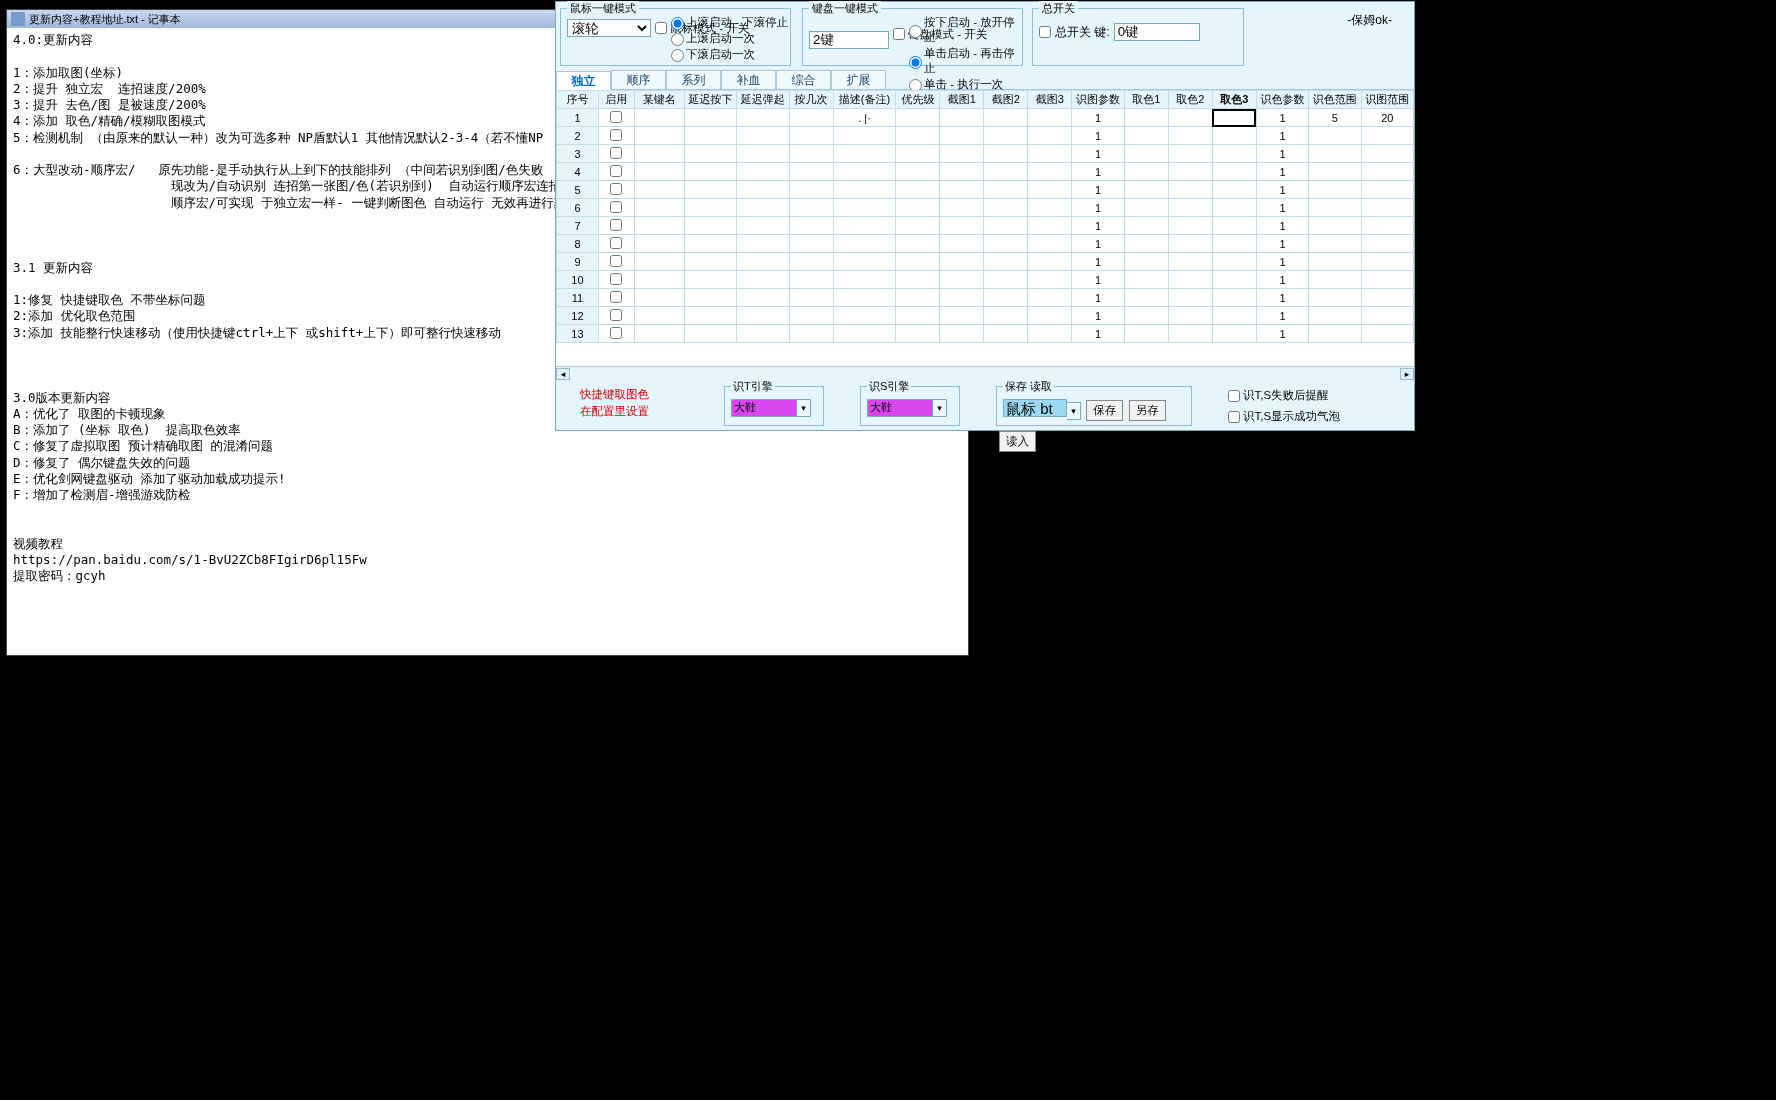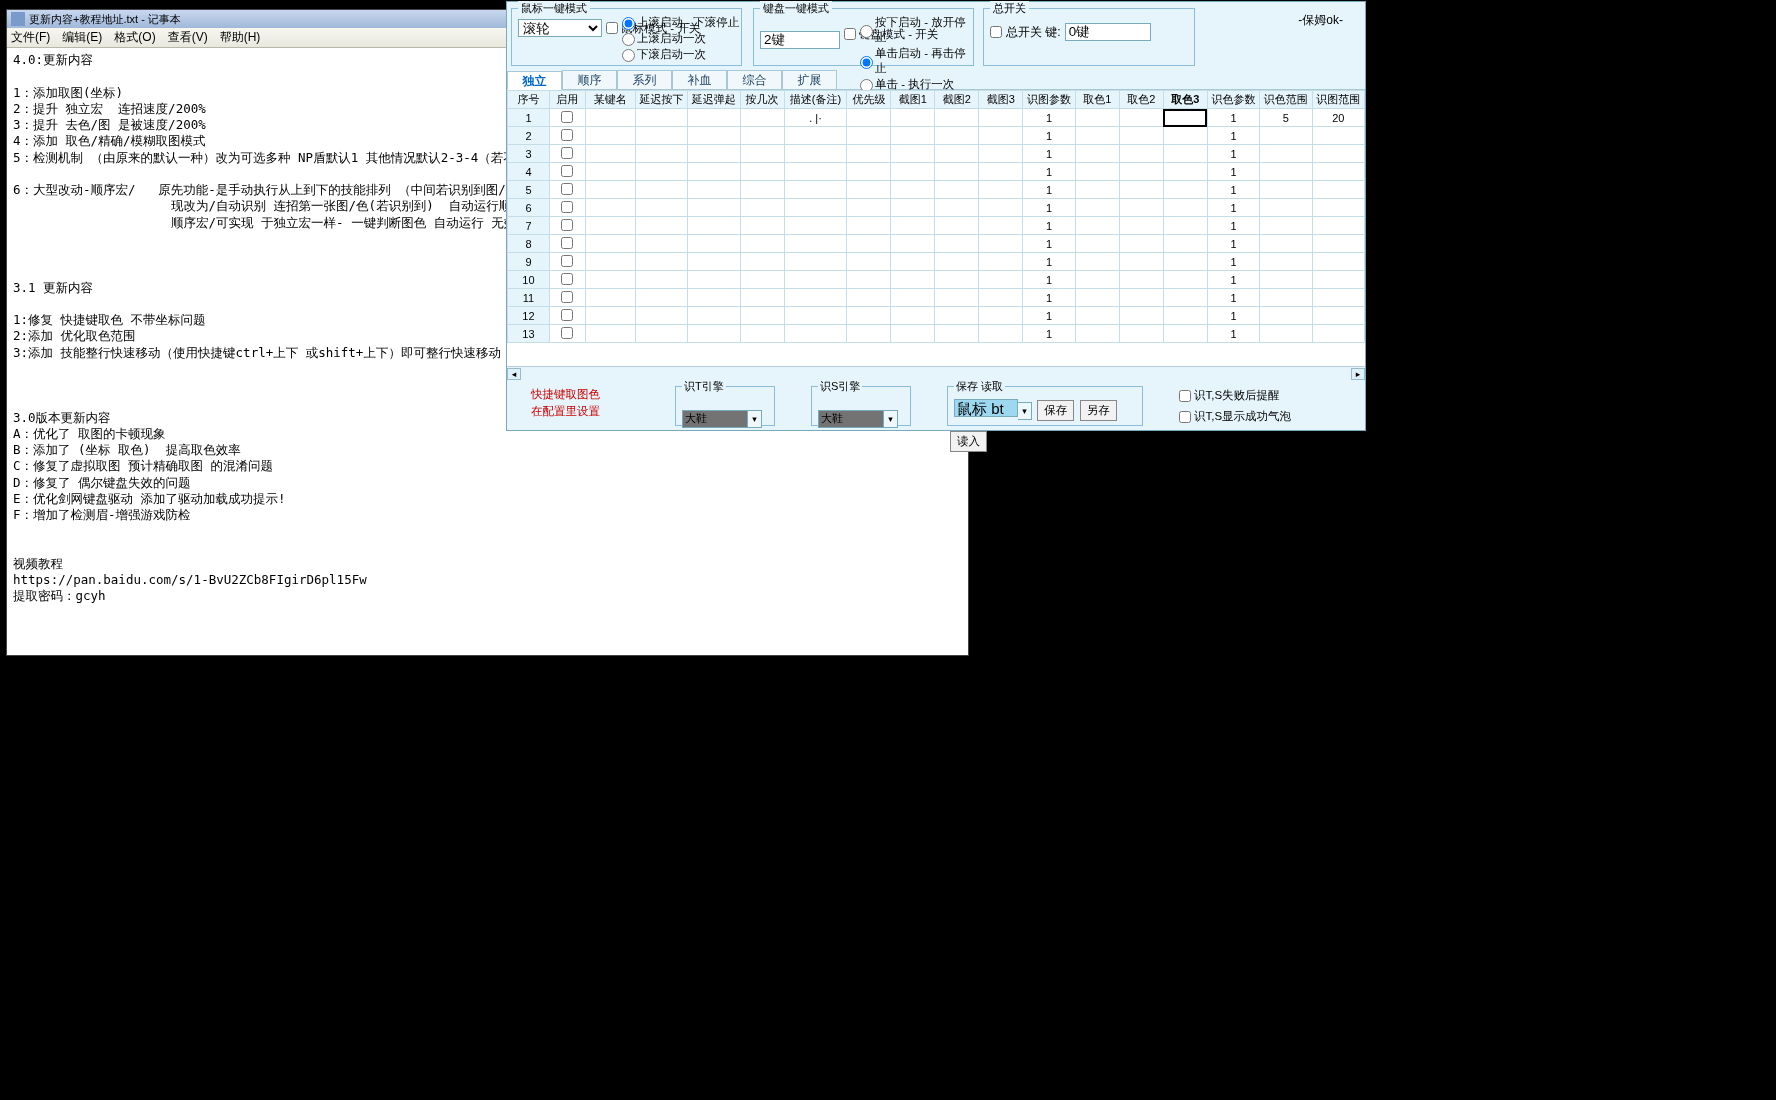--- a/index.html
+++ b/index.html
@@ -8,21 +8,21 @@
 
 .notepad { position: absolute; left: 6px; top: 9px; width: 963px; height: 647px; background: #fff; border: 1px solid #444; display: flex; flex-direction: column; }
 .notepad-titlebar { height: 18px; background: linear-gradient(#c8d8f0, #a0b8d8); display: flex; align-items: center; padding: 0 4px; font-size: 11px; }
 .notepad-title-icon { width: 14px; height: 14px; background: #7a9acc; margin-right: 4px; }
 .notepad-menu { height: 20px; background: linear-gradient(#f7f7f0, #e8e8df); border-bottom: 1px solid #b8b8a8; display: flex; align-items: center; padding: 0 4px; font-size: 12px; }
 .notepad-menu span { margin-right: 12px; }
 .notepad-text { flex: 1; padding: 4px 6px; font-size: 12.5px; line-height: 1.3; white-space: pre-wrap; font-family: "SimSun", monospace; overflow: hidden; }
 .notepad-status { height: 20px; border-top: 1px solid #ccc; display: flex; align-items: center; justify-content: flex-end; padding-right: 120px; font-size: 12px; background: #f0f0f0; }
 
 
-.panel { position: absolute; left: 506px; top: 1px; width: 860px; height: 430px; background: #e6f4fb; border: 1px solid #7ab; font-size: 12px; }
+.panel { position: absolute; left: 555px; top: 1px; width: 860px; height: 430px; background: #e6f4fb; border: 1px solid #7ab; font-size: 12px; }
 .gb-inner { padding: 10px 6px 4px 6px; display:flex; gap:4px;}
 .row { display:flex; align-items:center; gap:3px; font-size:11.5px; white-space:nowrap;}
 .sel { width: 84px; height:18px; border:1px solid #7ab; background:#fff;}
 .txt { width: 48px; height:18px; border:1px solid #7ab; background:#fff; padding:0 3px;}
 .chk { width:12px; height:12px; }
 .radio-col { display:flex; flex-direction:column; gap:1px; padding:4px 0 0 6px;}
 .radio-col label { font-size:11.5px; display:flex; align-items:center; gap:2px;}
 input[type=radio]{position:relative; top:1px;}
 
 .panel-top2{ position:relative; height:68px; }
@@ -47,40 +47,33 @@
 .hscroll .arrow{width:14px;height:12px;border:1px solid #9bc;background:#dff0f8;font-size:9px;line-height:10px;text-align:center;}
 .hscroll .track{flex:1;}
 
 .bottom { position:relative; height:52px; padding:4px 6px;}
 .red { color:#c00; font-size:11.5px; line-height:1.5;}
 .bgrp { position:absolute; border:1px solid #8cbdd8; height:40px; top:6px;}
 .bgrp .lg{position:absolute; top:-8px; left:6px; background:#e6f4fb; padding:0 2px; font-size:11px;}
 .bgrp1{left:168px; width:100px;}
 .bgrp2{left:304px; width:100px;}
 .bgrp3{left:440px; width:196px;}
-.bsel{width:66px;height:18px;border:1px solid #7ab;background:#737373;display:inline-block;margin:23px 0 0 6px;font-size:11px;padding:0 2px;}
+.bsel{width:66px;height:18px;border:1px solid #7ab;background:#d946ef;display:inline-block;margin:12px 0 0 6px;font-size:11px;padding:0 2px;}
 .bsel2{width:64px;height:18px;border:1px solid #7ab;background:#9cd8f0;display:inline-block;margin:12px 0 0 6px;font-size:15px;padding:0 2px;}
 .btn{display:inline-block; border:1px solid #888; background:#f2f2f2; padding:2px 6px; font-size:11.5px; margin:10px 0 0 2px;}
 .chklbl{font-size:11.5px; display:flex; align-items:center; gap:3px;}
 .rcol{position:absolute; left:672px; top:8px; display:flex; flex-direction:column; gap:6px;}
 </style>
 </head>
 <body>
 
 <div class="notepad">
   <div class="notepad-titlebar">
     <span class="notepad-title-icon"></span>
     <span>更新内容+教程地址.txt - 记事本</span>
-  </div>
-  <div class="notepad-menu">
-    <span>文件(F)</span>
-    <span>编辑(E)</span>
-    <span>格式(O)</span>
-    <span>查看(V)</span>
-    <span>帮助(H)</span>
   </div>
   <div class="notepad-text">4.0:更新内容
 
 1：添加取图(坐标)
 2：提升 独立宏  连招速度/200%
 3：提升 去色/图 是被速度/200%
 4：添加 取色/精确/模糊取图模式
 5：检测机制 （由原来的默认一种）改为可选多种 NP盾默认1 其他情况默认2-3-4（若不懂NP
 
 6：大型改动-顺序宏/   原先功能-是手动执行从上到下的技能排列 （中间若识别到图/色失败
@@ -188,21 +181,21 @@
   <div class="grid-wrap">
     <table class="grid" id="grid">
         <tbody>
           <tr>
             <th style="width: 40px;">序号</th>
             <th style="width: 34px;">启用</th>
             <th style="width: 48px;">某键名</th>
             <th style="width: 50px;">延迟按下</th>
             <th style="width: 50px;">延迟弹起</th>
             <th style="width: 42px;">按几次</th>
-            <th style="width: 60px;">描述(备注)</th>
+            <th style="width: 60px; border-radius: 8px;">描述(备注)</th>
             <th style="width: 42px;">优先级</th>
             <th style="width: 42px;">截图1</th>
             <th style="width: 42px;">截图2</th>
             <th style="width: 42px;">截图3</th>
             <th style="width: 50px;">识图参数</th>
             <th style="width: 42px;">取色1</th>
             <th style="width: 42px;">取色2</th>
             <th style="width: 42px; font-weight: bold;">取色3</th>
             <th style="width: 50px;">识色参数</th>
             <th style="width: 50px;">识色范围</th>

